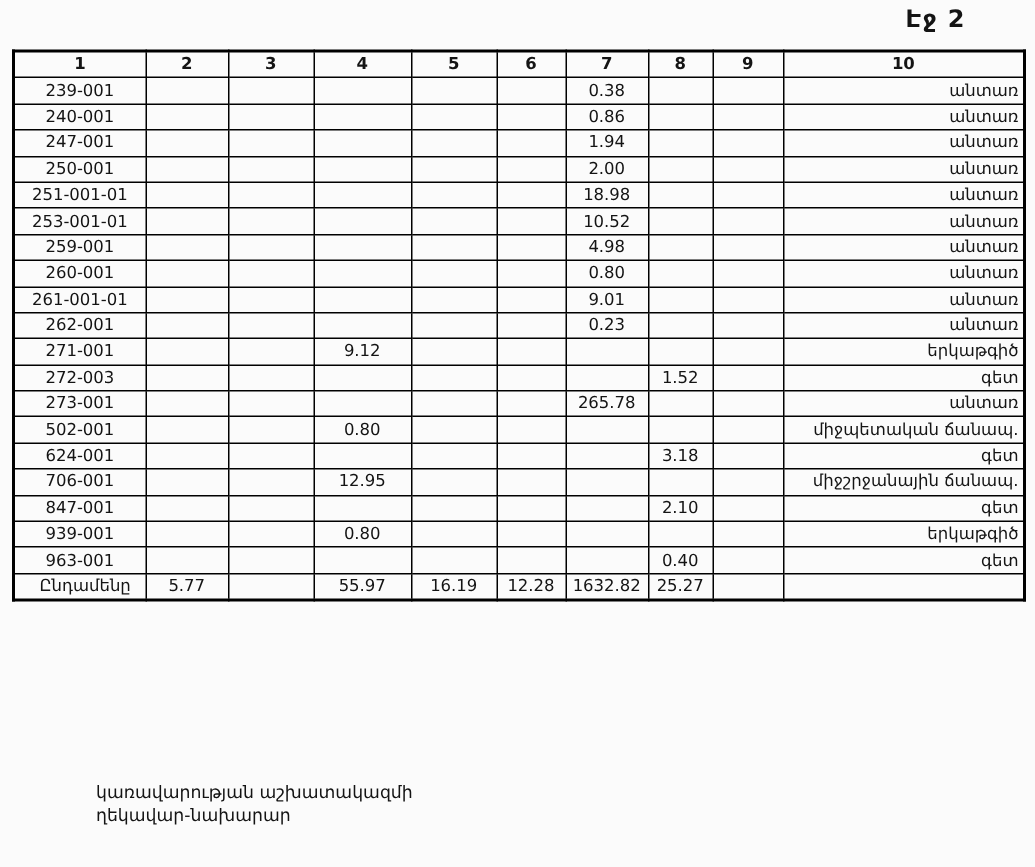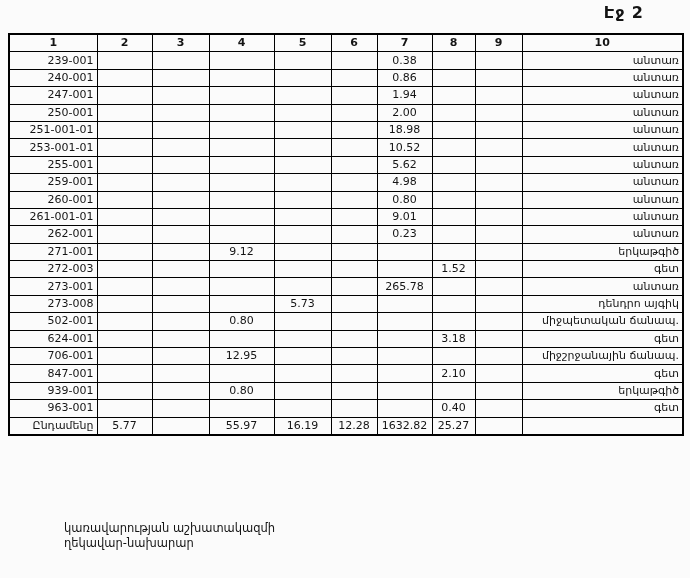--- a/index.html
+++ b/index.html
@@ -27,21 +27,21 @@
     border:1px solid #000;
     font-size:11px;
     font-weight:normal;
     height:16.4px;
     padding:0 3px;
     overflow:hidden;
     white-space:nowrap;
     line-height:16px;
   }
   table.main-table th { text-align:center; font-weight:bold; }
-  td.c1 { text-align:right; padding-left:5px; }
+  td.c1 { text-align:center; padding-left:5px; }
   td.c2, td.c3, td.c4, td.c5, td.c6, td.c7, td.c8, td.c9 { text-align:center; }
   td.c10 { text-align:right; padding-left:4px; }
   tr.total-row td { border-top:1px solid #000; }
   tr.total-row td.c1 { padding-left:10px;margin-left:26px; }
   .footer {
     position:absolute; left:64px; top:521px;
     font-size:11.5px; line-height:15px;
   }
   .signature {
     position:absolute; right:24px; top:584px;
@@ -150,32 +150,20 @@
           <td class="c3"></td>
           <td class="c4"></td>
           <td class="c5"></td>
           <td class="c6"></td>
           <td class="c7">10.52</td>
           <td class="c8"></td>
           <td class="c9"></td>
           <td class="c10">անտառ</td>
         </tr>
         <tr>
-          <td class="c1">255-001</td>
-          <td class="c2"></td>
-          <td class="c3"></td>
-          <td class="c4"></td>
-          <td class="c5"></td>
-          <td class="c6"></td>
-          <td class="c7">5.62</td>
-          <td class="c8"></td>
-          <td class="c9"></td>
-          <td class="c10">անտառ</td>
-        </tr>
-        <tr>
           <td class="c1">259-001</td>
           <td class="c2"></td>
           <td class="c3"></td>
           <td class="c4"></td>
           <td class="c5"></td>
           <td class="c6"></td>
           <td class="c7">4.98</td>
           <td class="c8"></td>
           <td class="c9"></td>
           <td class="c10">անտառ</td>
@@ -244,32 +232,20 @@
           <td class="c1">273-001</td>
           <td class="c2"></td>
           <td class="c3"></td>
           <td class="c4"></td>
           <td class="c5"></td>
           <td class="c6"></td>
           <td class="c7">265.78</td>
           <td class="c8"></td>
           <td class="c9"></td>
           <td class="c10">անտառ</td>
-        </tr>
-        <tr>
-          <td class="c1">273-008</td>
-          <td class="c2"></td>
-          <td class="c3"></td>
-          <td class="c4"></td>
-          <td class="c5">5.73</td>
-          <td class="c6"></td>
-          <td class="c7"></td>
-          <td class="c8"></td>
-          <td class="c9"></td>
-          <td class="c10">դենդրո այգիկ</td>
         </tr>
         <tr>
           <td class="c1">502-001</td>
           <td class="c2"></td>
           <td class="c3"></td>
           <td class="c4">0.80</td>
           <td class="c5"></td>
           <td class="c6"></td>
           <td class="c7"></td>
           <td class="c8"></td>

